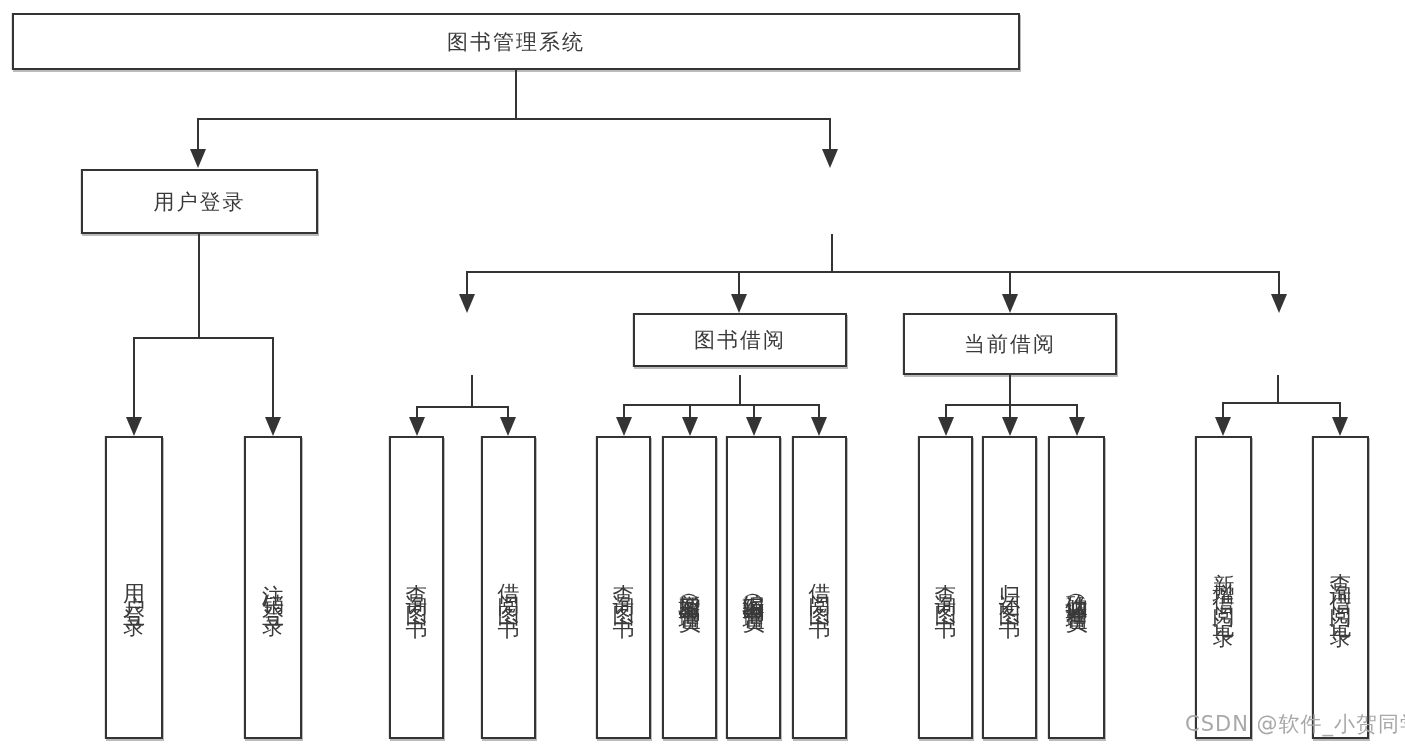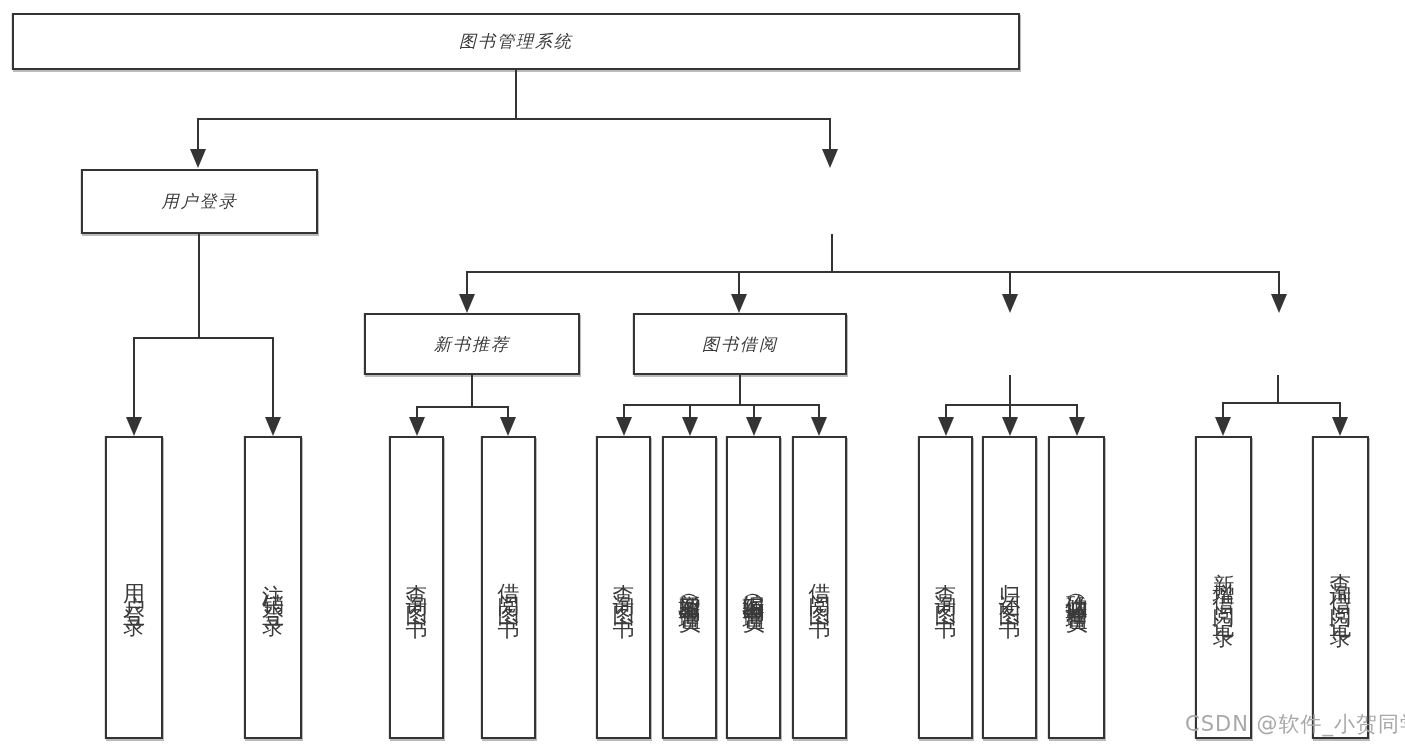--- a/index.html
+++ b/index.html
@@ -12,21 +12,21 @@
   }
   .box{
     position:absolute;
     box-sizing:border-box;
     background:#ffffff;
     border:2px solid #343434;
     box-shadow:1px 2px 0 rgba(60,60,60,.35), -1px 0 0 rgba(60,60,60,.15);
     display:flex;align-items:center;justify-content:center;
   }
   .box span{color:#3a3a3a;}
-  .hlabel span{font-size:17px;letter-spacing:2px;white-space:nowrap;font-style:italic;}
+  .hlabel span{font-size:21px;letter-spacing:2px;white-space:nowrap;}
   .vlabel span{
     writing-mode:vertical-rl;
     text-orientation:mixed;
     font-size:22px;
     letter-spacing:0.5em;
     line-height:1;
     white-space:nowrap;
   }
   .vlabel.tight span{letter-spacing:0.12em;}
   .vline{position:absolute;width:2px;background:#343434;}
@@ -77,25 +77,25 @@
   <div class="hline" style="left:466px;top:271px;width:814px"></div>
   <div class="vline" style="left:466px;top:271px;height:24px"></div>
   <div class="ahead" style="left:459px;top:294px"></div>
   <div class="vline" style="left:738px;top:271px;height:24px"></div>
   <div class="ahead" style="left:731px;top:294px"></div>
   <div class="vline" style="left:1009px;top:271px;height:24px"></div>
   <div class="ahead" style="left:1002px;top:294px"></div>
   <div class="vline" style="left:1278px;top:271px;height:24px"></div>
   <div class="ahead" style="left:1271px;top:294px"></div>
 
-  <div class="box hlabel" style="left:364px;top:313px;width:216px;height:62px">
-    <span>新书推荐</span>
+  <div class="box hlabel" style="left:633px;top:313px;width:214px;height:54px">
+    <span>图书借阅</span>
   </div>
-  <div class="box hlabel" style="left:633px;top:313px;width:214px;height:62px">
-    <span>图书借阅</span>
+  <div class="box hlabel" style="left:903px;top:313px;width:214px;height:62px">
+    <span>当前借阅</span>
   </div>
 
   <div class="vline" style="left:471px;top:375px;height:31px"></div>
   <div class="hline" style="left:416px;top:406px;width:93px"></div>
   <div class="vline" style="left:416px;top:406px;height:12px"></div>
   <div class="ahead" style="left:409px;top:417px"></div>
   <div class="vline" style="left:507px;top:406px;height:12px"></div>
   <div class="ahead" style="left:500px;top:417px"></div>
 
   <div class="vline" style="left:739px;top:375px;height:30px"></div>

